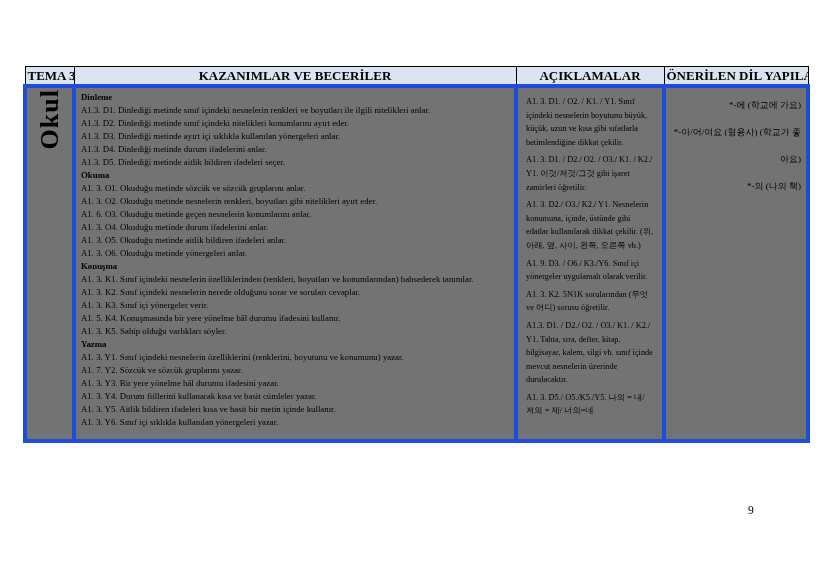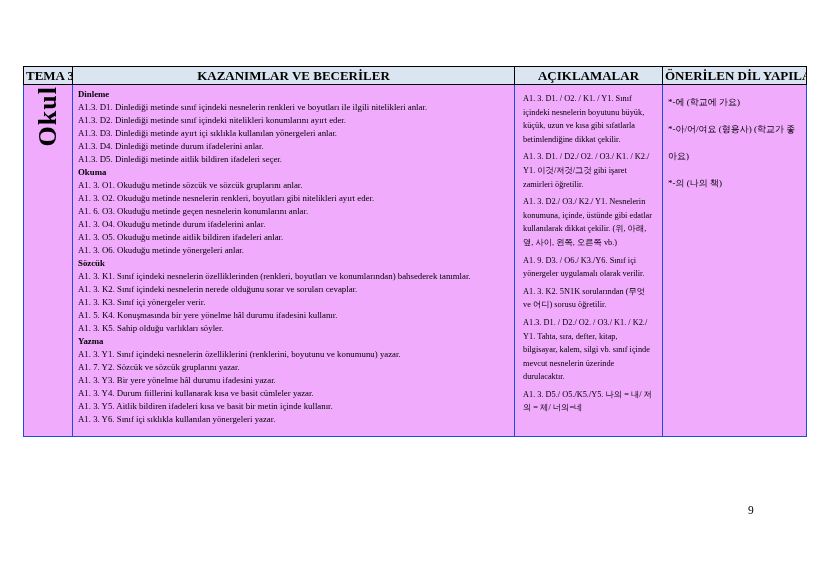--- a/index.html
+++ b/index.html
@@ -34,23 +34,23 @@
     font-weight: bold;
     font-size: 13px;
     line-height: 11px;
     padding: 3px 2px;
     text-align: center;
     height: 11px;
     white-space: nowrap;
     overflow: hidden;
   }
   table.curriculum td {
-    border: 1px solid #1d4ed8;
+    border: 4px solid #1d4ed8;
     vertical-align: top;
-    background: #f0abfc;
+    background: #737373;
   }
   td.theme-cell {
     background: #dbe5f1;
     text-align: center;
     vertical-align: middle;
     height: 349px;
   }
   .vertical-label {
     writing-mode: vertical-rl;
     transform: rotate(180deg);
@@ -80,21 +80,21 @@
     margin: 4px;
     text-align: left;
   }
   td.dil-cell {
     padding: 4px 5px;
     font-size: 9px;
   }
   td.dil-cell .para {
     line-height: 27px;
     margin: 0;
-    text-align: left;
+    text-align: right;
   }
   .page-number {
     position: absolute;
     left: 748px;
     top: 503px;
     font-size: 11.5px;
     line-height: 14px;
   }
 </style>
 </head>
@@ -129,21 +129,21 @@
             <div class="line">A1.3. D3. Dinlediği metinde ayırt içi sıklıkla kullanılan yönergeleri anlar.</div>
             <div class="line">A1.3. D4. Dinlediği metinde durum ifadelerini anlar.</div>
             <div class="line">A1.3. D5. Dinlediği metinde aitlik bildiren ifadeleri seçer.</div>
             <div class="line heading">Okuma</div>
             <div class="line">A1. 3. O1. Okuduğu metinde sözcük ve sözcük gruplarını anlar.</div>
             <div class="line">A1. 3. O2. Okuduğu metinde nesnelerin renkleri, boyutları gibi nitelikleri ayırt eder.</div>
             <div class="line">A1. 6. O3. Okuduğu metinde geçen nesnelerin konumlarını anlar.</div>
             <div class="line">A1. 3. O4. Okuduğu metinde durum ifadelerini anlar.</div>
             <div class="line">A1. 3. O5. Okuduğu metinde aitlik bildiren ifadeleri anlar.</div>
             <div class="line">A1. 3. O6. Okuduğu metinde yönergeleri anlar.</div>
-            <div class="line heading">Sözcük</div>
+            <div class="line heading">Konuşma</div>
             <div class="line">A1. 3. K1. Sınıf içindeki nesnelerin özelliklerinden (renkleri, boyutları ve konumlarından) bahsederek tanımlar.</div>
             <div class="line">A1. 3. K2. Sınıf içindeki nesnelerin nerede olduğunu sorar ve soruları cevaplar.</div>
             <div class="line">A1. 3. K3. Sınıf içi yönergeler verir.</div>
             <div class="line">A1. 5. K4. Konuşmasında bir yere yönelme hâl durumu ifadesini kullanır.</div>
             <div class="line">A1. 3. K5. Sahip olduğu varlıkları söyler.</div>
             <div class="line heading">Yazma</div>
             <div class="line">A1. 3. Y1. Sınıf içindeki nesnelerin özelliklerini (renklerini, boyutunu ve konumunu) yazar.</div>
             <div class="line">A1. 7. Y2. Sözcük ve sözcük gruplarını yazar.</div>
             <div class="line">A1. 3. Y3. Bir yere yönelme hâl durumu ifadesini yazar.</div>
             <div class="line">A1. 3. Y4. Durum fiillerini kullanarak kısa ve basit cümleler yazar.</div>

